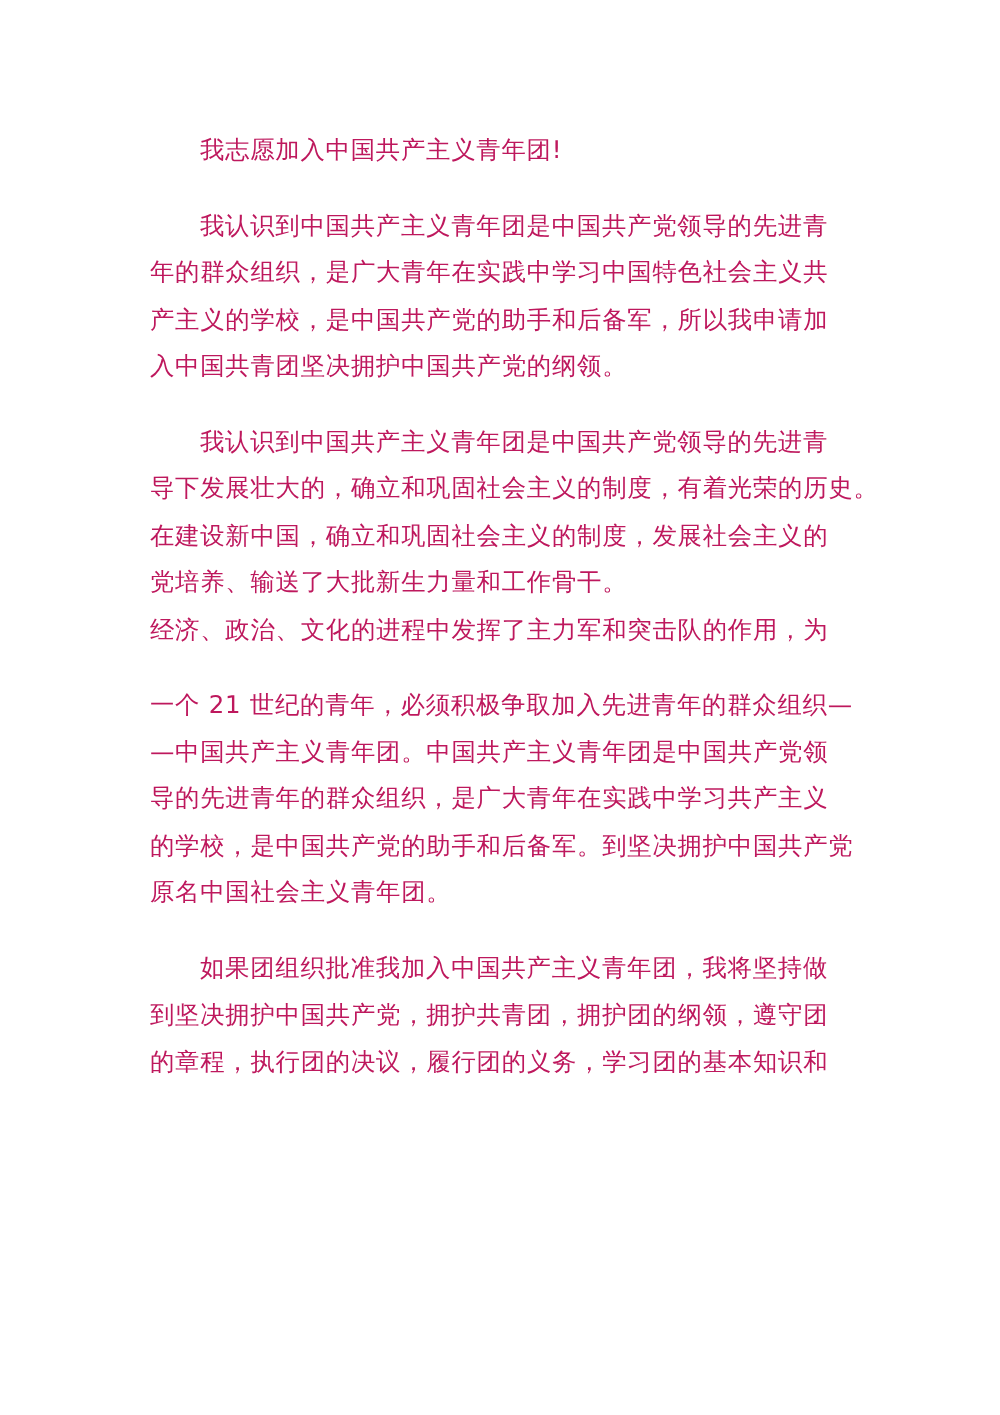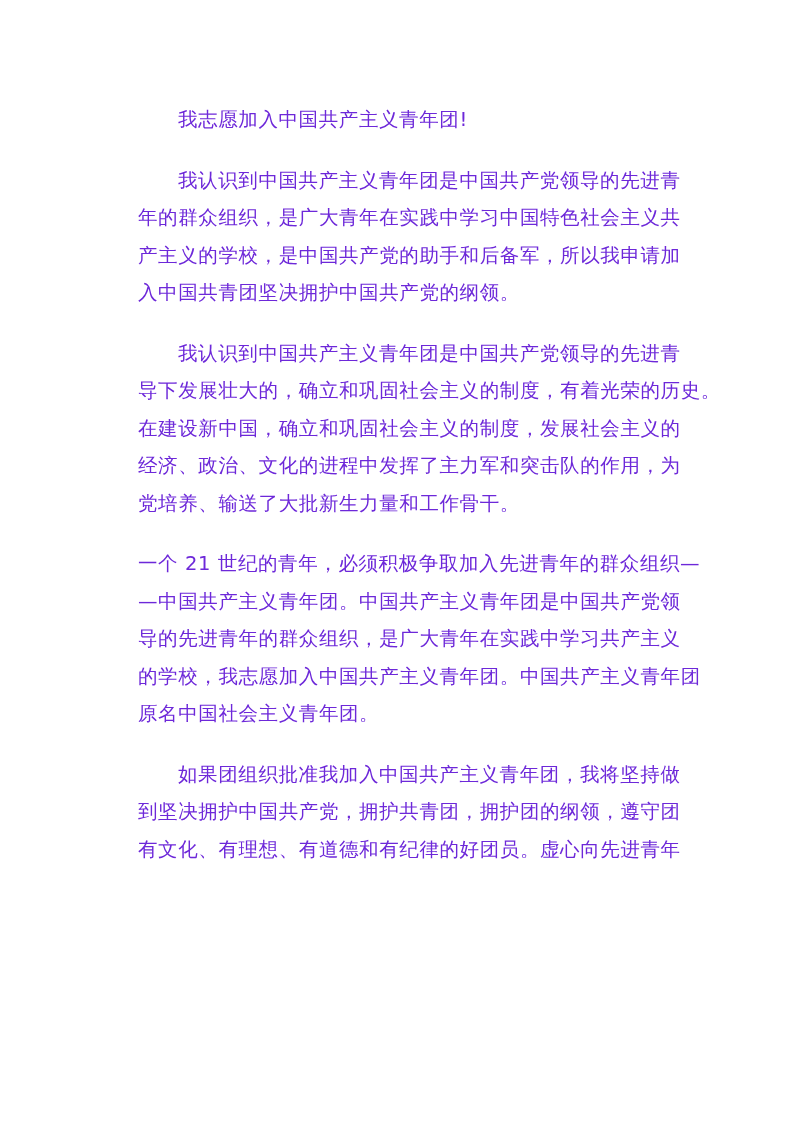--- a/index.html
+++ b/index.html
@@ -8,24 +8,24 @@
       background: #ffffff;
     }
     body {
       width: 800px;
       height: 1132px;
       overflow: hidden;
       position: relative;
     }
     .page {
       position: absolute;
-      left: 138px;
+      left: 120px;
       top: 101px;
       width: 555px;
-      color: #6d28d9;
+      color: #be185d;
       font-family: "DejaVu Sans", "Liberation Sans", sans-serif;
       font-size: 19.5px;
       letter-spacing: 0.6px;
     }
     .para {
       margin: 0 0 23px 0;
       line-height: 37.5px;
       text-indent: 40px;
       text-align: justify;
       word-break: break-all;
@@ -53,31 +53,31 @@
     <span class="line first">我认识到中国共产主义青年团是中国共产党领导的先进青</span>
     <span class="line">年的群众组织，是广大青年在实践中学习中国特色社会主义共</span>
     <span class="line">产主义的学校，是中国共产党的助手和后备军，所以我申请加</span>
     <span class="line">入中国共青团坚决拥护中国共产党的纲领。</span>
   </div>
 
   <div class="para para-inner">
     <span class="line first">我认识到中国共产主义青年团是中国共产党领导的先进青</span>
     <span class="line">导下发展壮大的，确立和巩固社会主义的制度，有着光荣的历史。</span>
     <span class="line">在建设新中国，确立和巩固社会主义的制度，发展社会主义的</span>
+    <span class="line">党培养、输送了大批新生力量和工作骨干。</span>
     <span class="line">经济、政治、文化的进程中发挥了主力军和突击队的作用，为</span>
-    <span class="line">党培养、输送了大批新生力量和工作骨干。</span>
   </div>
 
   <div class="para para-inner">
     <span class="line">一个 21 世纪的青年，必须积极争取加入先进青年的群众组织—</span>
     <span class="line">—中国共产主义青年团。中国共产主义青年团是中国共产党领</span>
     <span class="line">导的先进青年的群众组织，是广大青年在实践中学习共产主义</span>
-    <span class="line">的学校，我志愿加入中国共产主义青年团。中国共产主义青年团</span>
+    <span class="line">的学校，是中国共产党的助手和后备军。到坚决拥护中国共产党</span>
     <span class="line">原名中国社会主义青年团。</span>
   </div>
 
   <div class="para para-inner">
     <span class="line first">如果团组织批准我加入中国共产主义青年团，我将坚持做</span>
     <span class="line">到坚决拥护中国共产党，拥护共青团，拥护团的纲领，遵守团</span>
-    <span class="line">有文化、有理想、有道德和有纪律的好团员。虚心向先进青年</span>
+    <span class="line">的章程，执行团的决议，履行团的义务，学习团的基本知识和</span>
   </div>
 
 </div>
 
 </body></html>

